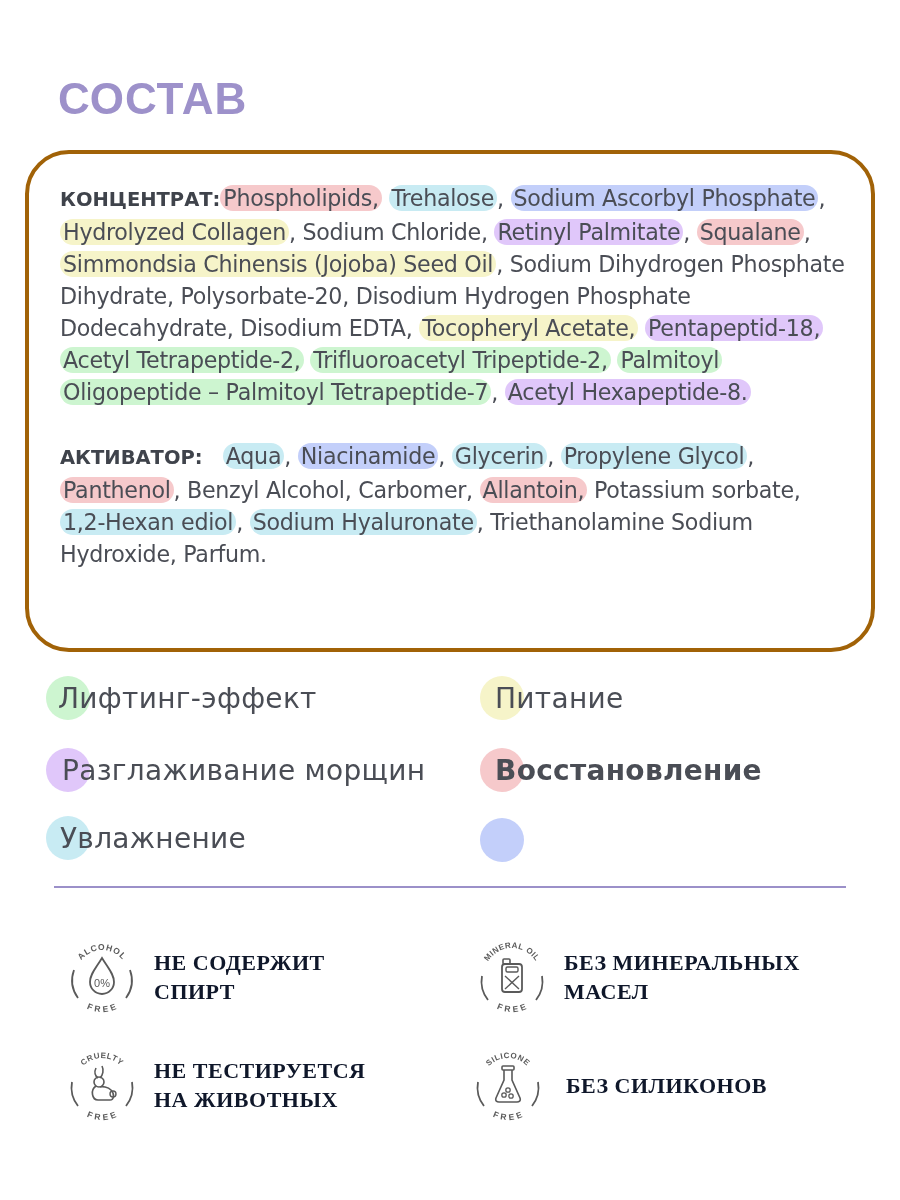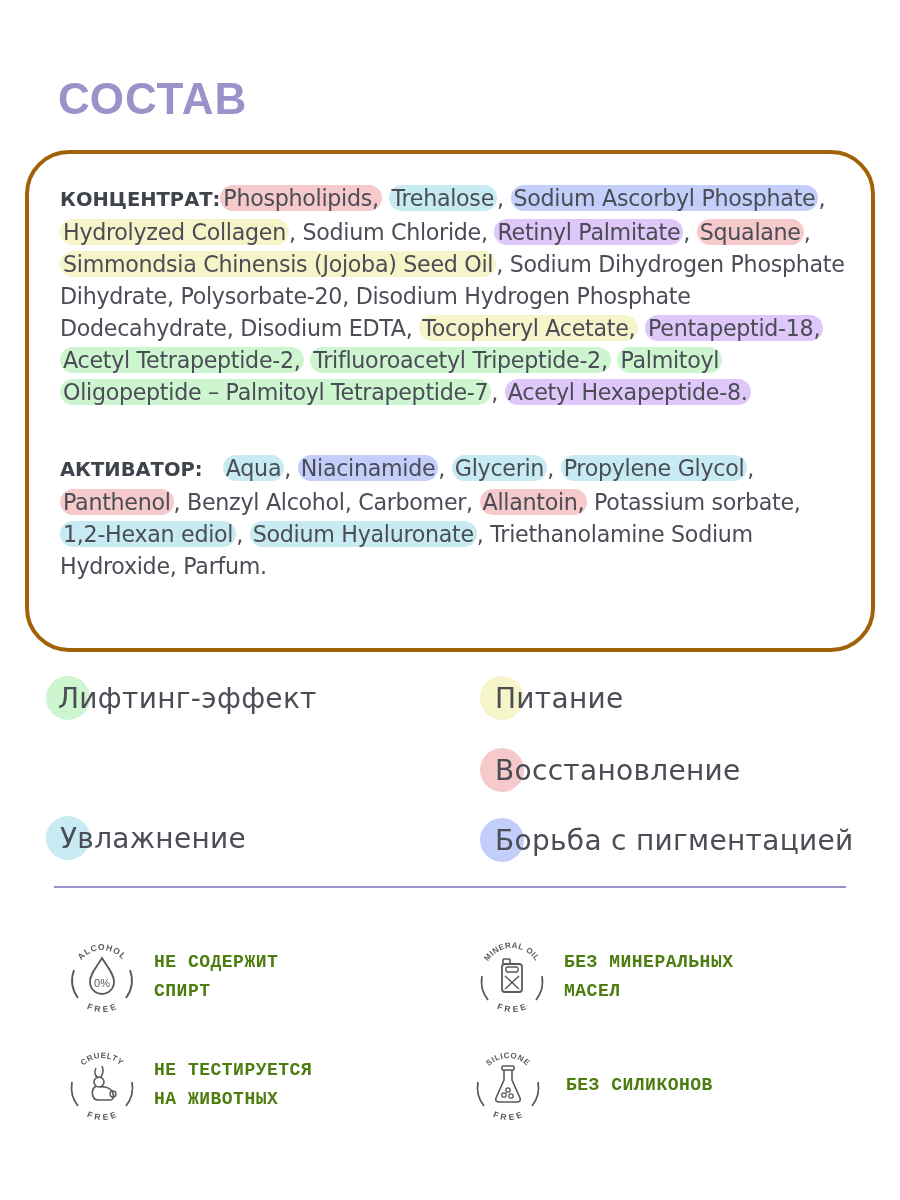--- a/index.html
+++ b/index.html
@@ -19,21 +19,21 @@
 
   .box {
     position: absolute; left: 25px; top: 150px; width: 850px; height: 502px;
     border: 4px solid #a16207; border-radius: 44px;
     padding: 28px 22px 0 31px;
   }
   .para {
     font-size: 22.2px; line-height: 32px; color: #4a4d55;
     letter-spacing: -0.3px;
   }
-  .para + .para { margin-top: 44px; }
+  .para + .para { margin-top: 32px; }
   .lbl { font-weight: 700; font-size: 19.5px; color: #3f434b; letter-spacing: 0; }
   .hl { border-radius: 14px; padding: 0 3px; -webkit-box-decoration-break: clone; box-decoration-break: clone; }
   .c-red    { background: #f6c9cb; }
   .c-cyan   { background: #c8ebf3; }
   .c-blue   { background: #c3cffa; }
   .c-yellow { background: #f6f4c9; }
   .c-purple { background: #e0c7fa; }
   .c-green  { background: #cdf5d0; }
 
   .legend {
@@ -47,22 +47,22 @@
   }
 
   .divider {
     position: absolute; left: 54px; top: 886px; width: 792px; height: 2px;
     background: #9b90c9;
   }
 
   .badge { position: absolute; display: flex; align-items: center; }
   .badge svg { flex: none; }
   .badge-text {
-    margin-left: 16px; font-family: Liberation Mono, monospace;
-    font-weight: 700; font-size: 18px; line-height: 29px; color: #4d7c0f;
+    margin-left: 16px; font-family: Liberation Serif, serif;
+    font-weight: 700; font-size: 22px; line-height: 29px; color: #0f172a;
     letter-spacing: 0.5px; white-space: pre-line;
   }
 </style>
 </head>
 <body>
 
 <div class="page">
 
   <h1 class="title">СОСТАВ</h1>
 
@@ -77,31 +77,34 @@
 
   <div class="legend">
     <div class="leg-item" style="left:46px; top:4px;">
       <span class="leg-dot c-green"></span>
       <span class="leg-text" style="margin-left:-32px">Лифтинг-эффект</span>
     </div>
     <div class="leg-item" style="left:480px; top:4px;">
       <span class="leg-dot c-yellow"></span>
       <span class="leg-text" style="margin-left:-29px">Питание</span>
     </div>
-    <div class="leg-item" style="left:480px; top:76px;">
+    <div class="leg-item" style="left:46px; top:76px;">
+      <span class="leg-dot c-purple"></span>
+      <span class="leg-text" style="margin-left:-28px">Разглаживание морщин</span>
+    </div>
+    <div class="leg-item" style="left:480px; top:76px;font-weight:bold;">
       <span class="leg-dot c-red"></span>
       <span class="leg-text" style="margin-left:-29px">Восстановление</span>
     </div>
     <div class="leg-item" style="left:46px; top:144px;">
       <span class="leg-dot c-cyan"></span>
       <span class="leg-text" style="margin-left:-30px">Увлажнение</span>
     </div>
     <div class="leg-item" style="left:480px; top:146px;">
       <span class="leg-dot c-blue"></span>
-      <span class="leg-text" style="margin-left:-29px">Борьба с пигментацией</span>
     </div>
   </div>
 
   <div class="divider"></div>
 
   <div class="badge" style="left:66px; top:936px;">
     <svg width="72" height="82" viewBox="0 0 72 82">
       <defs>
         <path id="arcTop1" d="M10,40 A26,26 0 0 1 62,40"></path>
         <path id="arcBot1" d="M14,56 A26,26 0 0 0 58,56"></path>

